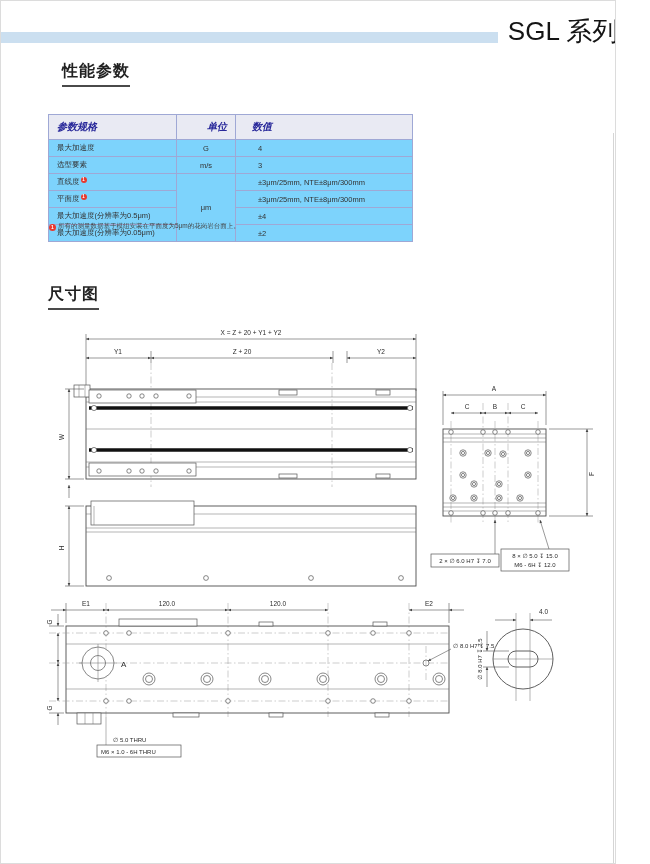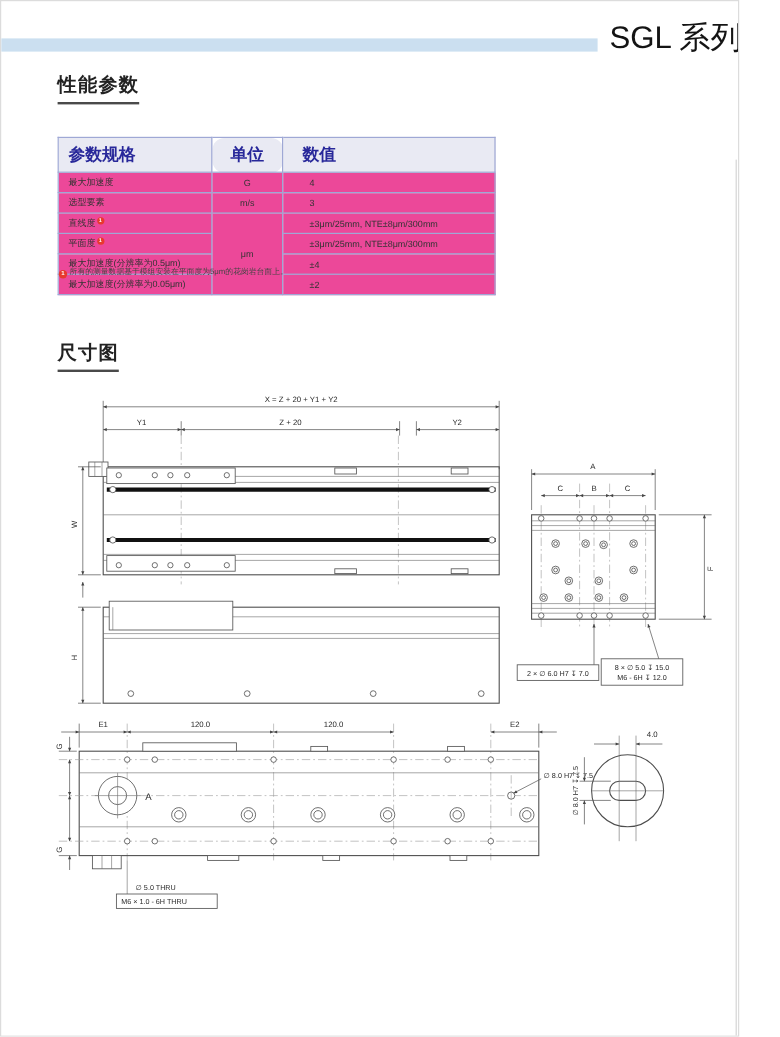--- a/index.html
+++ b/index.html
@@ -7,31 +7,31 @@
         box-sizing:border-box;font-family:"Liberation Sans",sans-serif;overflow:hidden;}
   
   .band{position:absolute;top:31px;height:11px;background:#cbdff0;}
   .band.left{left:0;width:497px;}
   .band.right{left:628px;width:22px;}
   .page-title{position:absolute;left:498px;top:13px;width:128px;text-align:center;
               font-size:26px;font-weight:500;color:#141414;white-space:nowrap;}
   
   .sec-h{position:absolute;left:47px;font-size:16px;font-weight:bold;color:#222;
          border-bottom:2px solid #4a4a4a;padding-bottom:3px;letter-spacing:1px;}
-  .sec-h.perf{top:60px;}
+  .sec-h.perf{top:60px;margin-left:14px;}
   .sec-h.dims{top:283px;font-family:Liberation Serif, serif;}
   
   table.perf{position:absolute;left:47px;top:113px;width:305px;border-collapse:collapse;
              font-size:7.5px;color:#333;table-layout:fixed;}
   table.perf th,table.perf td{border:1px solid #9fa8d5;}
-  table.perf th{background:#e9eaf3;color:#28289a;font-size:14px;text-align:left;
-                padding:5px 8px;font-weight:bold;}
-  table.perf th.c1{width:111px;} table.perf th.c2{width:42px;text-align:center;border-radius:10px;}
+  table.perf th{background:#e9eaf3;color:#28289a;font-size:10px;text-align:left;
+                padding:5px 8px;font-weight:bold;font-style:italic;}
+  table.perf th.c1{width:111px;} table.perf th.c2{width:42px;text-align:right;}
   table.perf th.c3{width:152px;padding-left:16px;margin-top:28px;}
-  table.perf td{padding:3px 8px;background:#ec4899;}
+  table.perf td{padding:3px 8px;background:#7dd3fc;}
   table.perf td.u{text-align:center;padding:3px 2px;}
   table.perf td.v{padding-left:22px;}
   .badge{display:inline-block;width:6px;height:6px;border-radius:50%;background:#e8392e;
          color:#fff;font-size:4.5px;line-height:6px;text-align:center;vertical-align:top;
          margin-left:1px;font-weight:bold;}
   .footnote{position:absolute;left:47px;top:221px;font-size:6.5px;color:#444;}
   .footnote .badge{width:7px;height:7px;line-height:7px;font-size:5px;vertical-align:-1px;margin-right:2px;}
   
   .draw{position:absolute;left:30px;top:320px;}
   .draw .ln{stroke:#4d4d4d;stroke-width:0.9;fill:none;}

